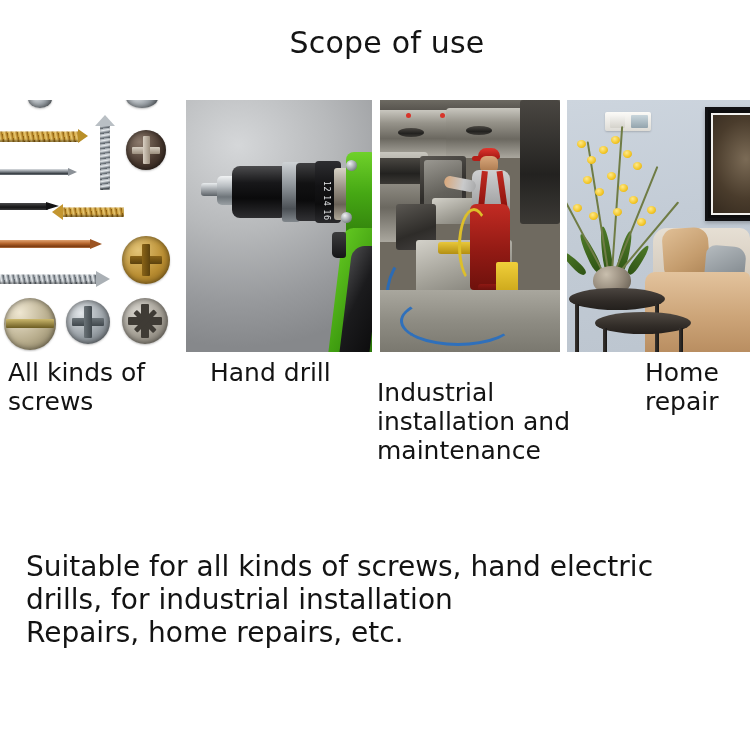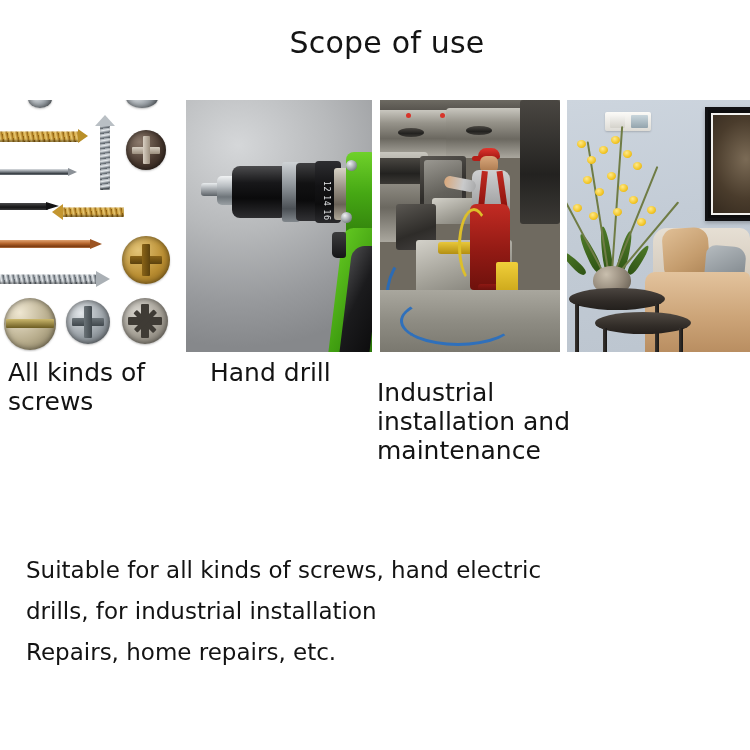--- a/index.html
+++ b/index.html
@@ -431,22 +431,22 @@
   #caption-1 { left: 210px; width: 170px; }
   #caption-2 { left: 377px; width: 230px; margin-top: 20px; }
   #caption-3 { left: 645px; width: 105px; }
 
   
   .footer-text {
     position: absolute;
     left: 26px;
     top: 550px;
     width: 700px;
-    font-size: 23px;
-    line-height: 41px;
+    font-size: 28px;
+    line-height: 33px;
     color: #131313;
     white-space: pre-line;
   }
 </style>
 </head>
 <body>
 
 <div class="title">Scope of use</div>
 
 <div class="panels">
@@ -626,17 +626,19 @@
   </div>
 </div>
 
 <div class="captions">
   <div class="caption" id="caption-0">All kinds of
 screws</div>
   <div class="caption" id="caption-1">Hand drill</div>
   <div class="caption" id="caption-2">Industrial
 installation and
 maintenance</div>
+  <div class="caption" id="caption-3">Home
+repair</div>
 </div>
 
 <div class="footer-text">Suitable for all kinds of screws, hand electric
 drills, for industrial installation
 Repairs, home repairs, etc.</div>
 
 </body></html>

